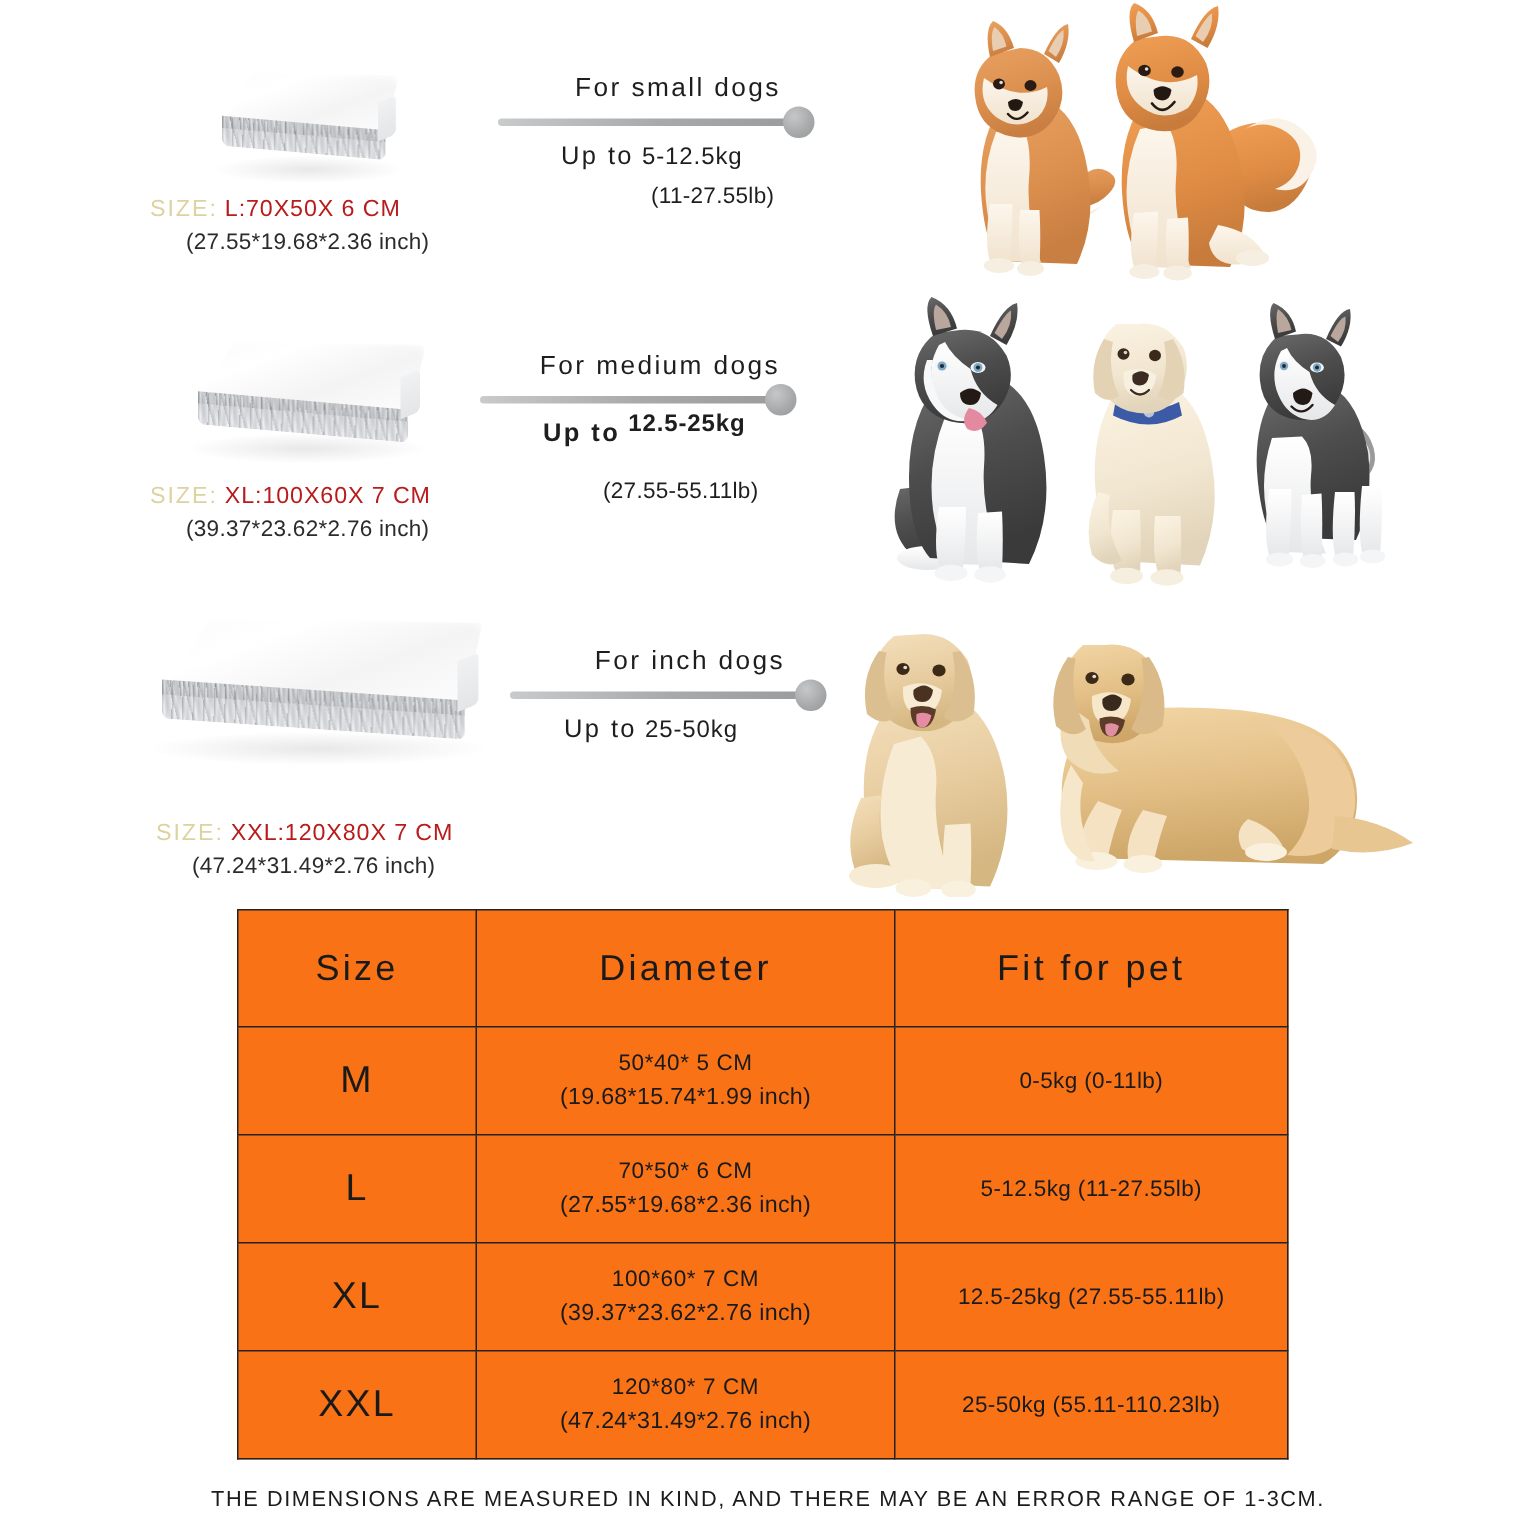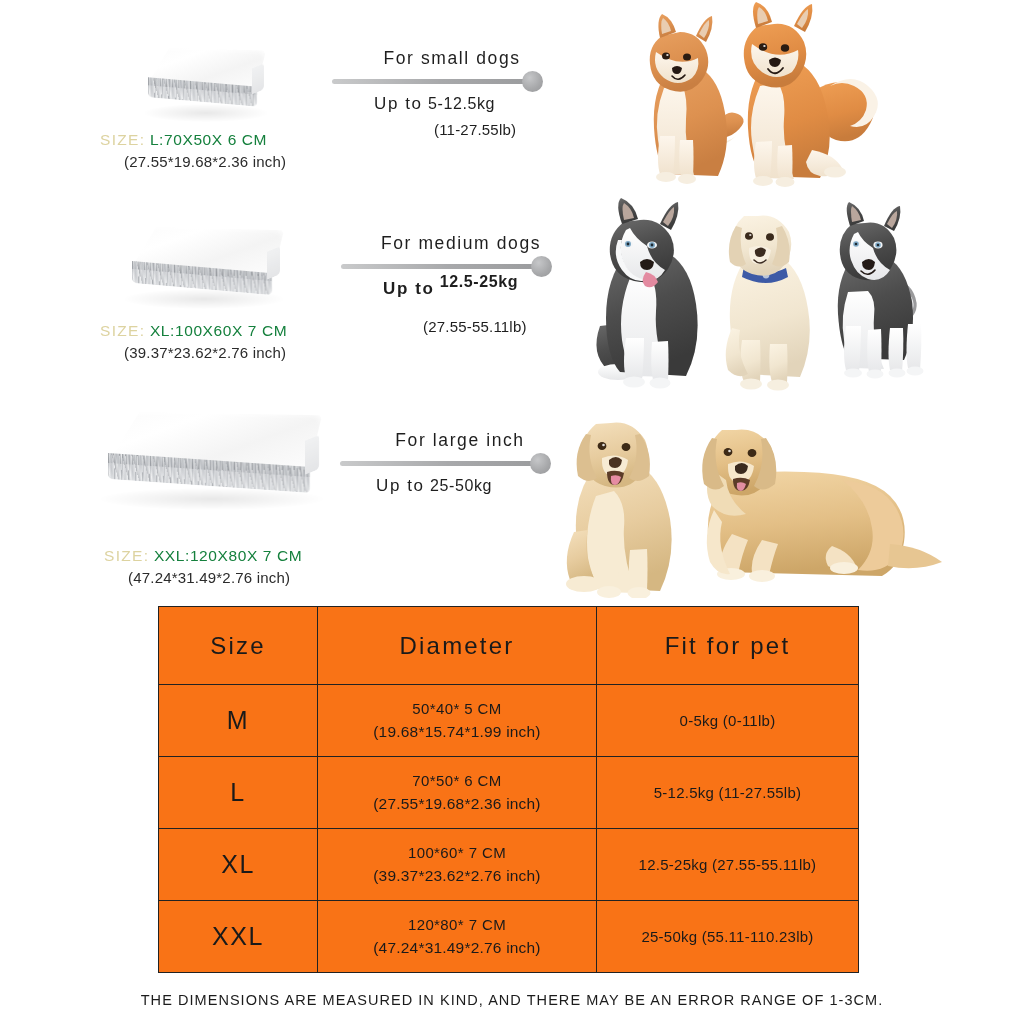--- a/index.html
+++ b/index.html
@@ -98,21 +98,21 @@
     color: #2c2c2c;
     letter-spacing: 0.3px;
     white-space: nowrap;
     line-height: 1.5;
   }
   .size-cap .size-kw {
     color: #ddd3a0;
     letter-spacing: 1.3px;
   }
   .size-cap .size-main {
-    color: #15803d;
+    color: #b91c1c;
     letter-spacing: 0.6px;
   }
   .size-cap .size-inch {
     display: block;
     color: #2b2b2b;
     font-size: 15px;
     padding-left: 24px;
     letter-spacing: 0.2px;
   }
 
@@ -371,21 +371,21 @@
         <div class="pad-side" style="left:147px; top:22px; width:13px; height:28px; transform: skewY(-22deg);"></div>
       </div>
     </div>
 
     <div class="size-cap" style="left:100px; top:94px;">
       <span class="size-kw">SIZE:</span>
       <span class="size-main">XL:100X60X 7 CM</span>
       <span class="size-inch">(39.37*23.62*2.76 inch)</span>
     </div>
 
-    <div class="callout" style="left:341px; top:8px;">
+    <div class="callout" style="left:320px; top:8px;">
       <div class="callout-title">For medium dogs</div>
       <div class="rule">
         <div class="bar"></div>
         <div class="knob"></div>
       </div>
       <div class="callout-weight" style="padding-left:42px;font-weight:bold;">
         <span class="upto">Up to</span>
         <span class="kg raised">12.5-25kg</span>
       </div>
       <div class="callout-lb" style="padding-left:82px; margin-top:18px;">(27.55-55.11lb)</div>
@@ -525,21 +525,21 @@
       </div>
     </div>
 
     <div class="size-cap" style="left:104px; top:136px;">
       <span class="size-kw">SIZE:</span>
       <span class="size-main">XXL:120X80X 7 CM</span>
       <span class="size-inch">(47.24*31.49*2.76 inch)</span>
     </div>
 
     <div class="callout" style="left:340px; top:22px;">
-      <div class="callout-title">For large inch</div>
+      <div class="callout-title">For inch dogs</div>
       <div class="rule">
         <div class="bar"></div>
         <div class="knob"></div>
       </div>
       <div class="callout-weight" style="padding-left:36px;">
         <span class="upto">Up to</span>
         <span class="kg">25-50kg</span>
       </div>
     </div>
   </div>

